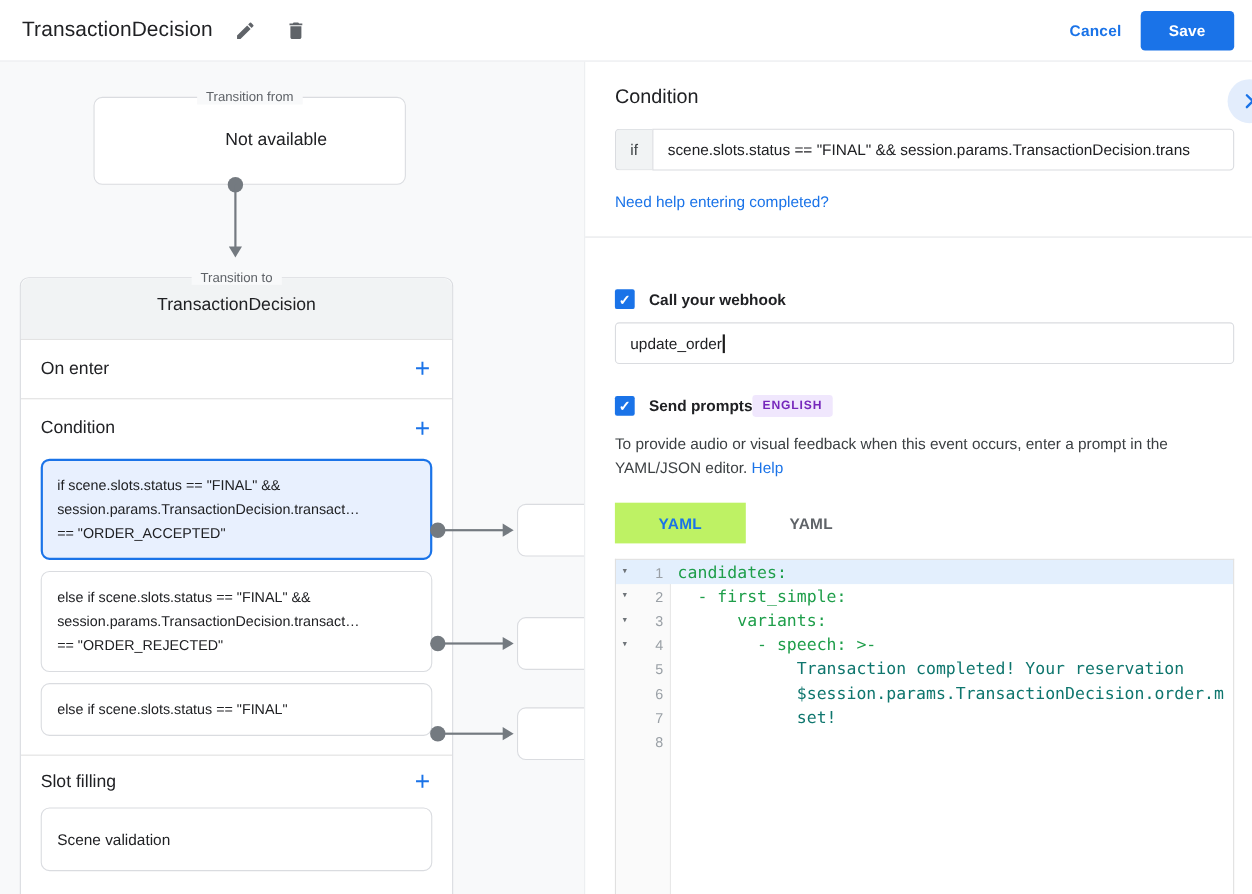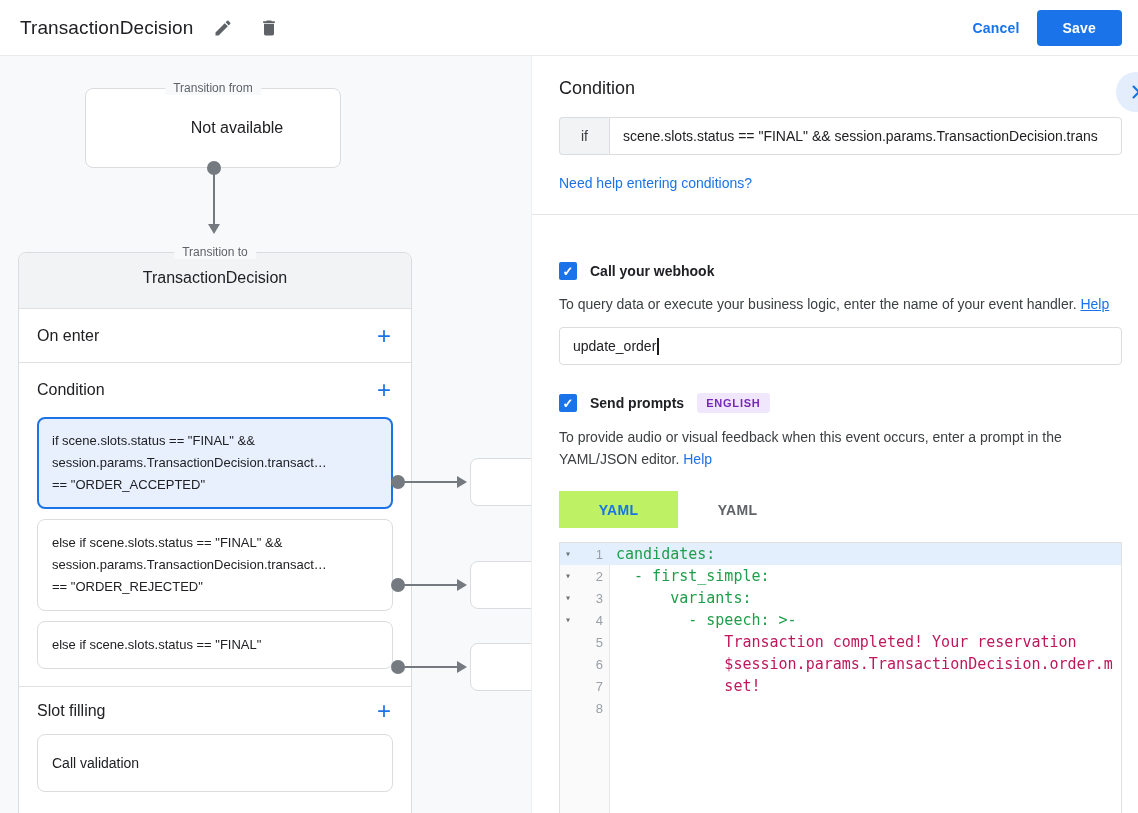--- a/index.html
+++ b/index.html
@@ -17,21 +17,21 @@
                 font-family:inherit; margin-right:17px; cursor:pointer; letter-spacing:.2px;text-align:center; }
   .save-btn { background:#1a73e8; border:none; color:#fff; font-size:14px; font-weight:700;
               font-family:inherit; padding:10px 26px; border-radius:4px; cursor:pointer; letter-spacing:.2px; }
 
   
   .canvas { position:absolute; left:0; top:56px; width:531px; bottom:0; background:#f8f9fa; overflow:hidden; }
 
   .legend { position:absolute; top:-8px; left:50%; transform:translateX(-50%);
             background:#f8f9fa; padding:0 8px; font-size:12px; color:#5f6368; white-space:nowrap; }
 
-  .from-box { position:absolute; left:85px; top:32px; width:256px; height:80px; background:#fff;
+  .from-box { position:absolute; left:85px; top:32px; width:284px; height:80px; background:#fff;
               border:1px solid #dadce0; border-radius:8px; display:flex; align-items:center; justify-content:center; }
   .from-box .val { font-size:16px; color:#202124;margin-left:48px; }
 
   .dot { position:absolute; width:14px; height:14px; border-radius:50%; background:#747a80; }
   .vline { position:absolute; width:2px; background:#747a80; }
   .varrow { position:absolute; width:0; height:0; border-left:6px solid transparent;
             border-right:6px solid transparent; border-top:10px solid #747a80; }
   .hline { position:absolute; height:2px; background:#747a80; }
   .harrow { position:absolute; width:0; height:0; border-top:6px solid transparent;
             border-bottom:6px solid transparent; border-left:10px solid #747a80; }
@@ -65,37 +65,37 @@
   
   .panel { position:absolute; left:531px; top:56px; right:0; bottom:0; background:#fff;
            border-left:1px solid #eceef0; display:flex; flex-direction:column; z-index:10; }
 
   .sec1 { position:relative; padding:22px 16px 22px 27px; border-bottom:1px solid #e3e5e8; }
   .sec1 h2 { font-size:18px; font-weight:400; color:#202124; }
   .fab { position:absolute; right:-18px; top:16px; width:40px; height:40px; border-radius:50%;
          background:#e3edfc; border:none; cursor:pointer; display:flex; align-items:center; justify-content:center; }
 
   .if-row { display:flex; margin-top:18px; height:38px; }
-  .if-pre { width:50px; flex:none; background:#f1f3f4; border:1px solid #dadce0; border-right:none;
+  .if-pre { width:34px; flex:none; background:#f1f3f4; border:1px solid #dadce0; border-right:none;
             border-radius:4px 0 0 4px; display:flex; align-items:center; justify-content:center;
             font-size:14px; color:#3c4043; }
   .if-input { flex:1; border:1px solid #dadce0; border-radius:0 4px 4px 0; display:flex; align-items:center;
               padding:0 13px; font-size:14px; color:#202124; white-space:nowrap; overflow:hidden; cursor:text; }
   .link { color:#1a73e8; font-size:14px; text-decoration:none; cursor:pointer; }
   .help-cond { display:inline-block; margin-top:20px; }
 
   .sec2 { padding:24px 16px 0 27px; flex:1; display:flex; flex-direction:column; min-height:0; }
   .sec2 h2 { font-size:16px; font-weight:400; color:#202124; }
 
   .cbrow { display:flex; align-items:center; margin-top:23px; }
   .cbrow.second { margin-top:28px; }
   .checkbox { width:18px; height:18px; flex:none; background:#1a73e8; border-radius:2px; color:#fff;
               display:flex; align-items:center; justify-content:center; font-size:13px; font-weight:700; cursor:pointer; }
   .cbrow label { margin-left:13px; font-size:14px; font-weight:700; color:#202124; cursor:pointer; }
-  .badge { margin-left:13px; background:#f0e7fd; color:#7627bb; font-size:11px; font-weight:700;
+  .badge { background:#f0e7fd; color:#7627bb; font-size:11px; font-weight:700;
            letter-spacing:.8px; padding:4px 9px; border-radius:3px; }
 
   .helper { margin-top:13px; font-size:14px; color:#3c4043; line-height:22px; max-width:556px; }
   .helper .link.u { text-decoration:underline; }
 
   .text-input { margin-top:12px; height:38px; border:1px solid #dadce0; border-radius:4px;
                 display:flex; align-items:center; padding:0 13px; font-size:14px; color:#202124; cursor:text; }
   .caret { display:inline-block; width:1.5px; height:17px; background:#1b1b1b; margin-left:1px; vertical-align:-3px; }
 
   .tabs { display:flex; margin-top:21px; }
@@ -105,21 +105,21 @@
 
   .editor { margin-top:14px; flex:1; min-height:0; border:1px solid #e0e0e0; border-bottom:none;
             position:relative; overflow:hidden; font-family:"DejaVu Sans Mono", monospace; }
   .gbg { position:absolute; left:0; top:0; bottom:0; width:50px; background:#fafafa; border-right:1px solid #e8e8e8; }
   .lines { position:relative; }
   .ln { display:flex; height:22px; align-items:center; }
   .ln.active { background:#e3effd; }
   .g { width:50px; flex:none; display:flex; align-items:center; padding:0 7px 0 5px; height:100%; }
   .fold { font-size:10px; color:#6f7479; cursor:pointer; line-height:1; }
   .num { margin-left:auto; font-size:13px; color:#9aa0a6; font-family:"Liberation Sans",sans-serif; }
-  .code { flex:1; padding-left:6px; white-space:pre; overflow:hidden; font-size:15px; line-height:22px; color:#be185d; }
+  .code { flex:1; padding-left:6px; white-space:pre; overflow:hidden; font-size:15px; line-height:22px; color:#0f766e; }
   .code.key { color:#1e9e4a; }
 </style>
 </head>
 <body>
 
 <header class="topbar">
   <h1>TransactionDecision</h1>
   <button class="icon-btn">
     <span style="display:flex">
       <svg viewBox="0 0 24 24" width="20" height="20" fill="#5f6368">
@@ -182,21 +182,21 @@
       <span class="cl">else if scene.slots.status == "FINAL"</span>
     </div>
 
     <div class="hr"></div>
 
     <div class="sec-row" style="height:47px">
       <span class="lbl">Slot filling</span>
       <button class="plus">+</button>
     </div>
 
-    <div class="slot-card">Call validation</div>
+    <div class="slot-card">Scene validation</div>
   </div>
 
   <span class="dot" style="left:391px; top:419px;"></span>
   <span class="hline" style="left:403px; top:425px; width:56px;"></span>
   <span class="harrow" style="left:457px; top:420px;"></span>
   <div class="target-box" style="left:470px; top:402px;"></div>
 
   <span class="dot" style="left:391px; top:522px;"></span>
   <span class="hline" style="left:403px; top:528px; width:56px;"></span>
   <span class="harrow" style="left:457px; top:523px;"></span>
@@ -216,34 +216,30 @@
       <span style="display:flex">
         <svg viewBox="0 0 24 24" width="20" height="20" fill="none" stroke="#1a73e8" stroke-width="2.6" stroke-linecap="round" stroke-linejoin="round">
             <path d="M9 5.5l6.5 6.5L9 18.5"></path>
           </svg>
       </span>
     </button>
     <div class="if-row">
       <div class="if-pre">if</div>
       <div class="if-input">scene.slots.status == "FINAL" &amp;&amp; session.params.TransactionDecision.trans</div>
     </div>
-    <a class="link help-cond">Need help entering conditions?</a>
+    <a class="link help-cond">Need help entering completed?</a>
   </div>
 
   <div class="sec2">
 
     <div class="cbrow">
       <span class="checkbox">
         <span>✓</span>
       </span>
       <label>Call your webhook</label>
-    </div>
-    <div class="helper">
-      <span>To query data or execute your business logic, enter the name of your event handler.</span>
-      <a class="link u">Help</a>
     </div>
     <div class="text-input">
       <span>update_order</span>
         <span class="caret"></span>
     </div>
 
     <div class="cbrow second">
       <span class="checkbox">
         <span>✓</span>
       </span>

